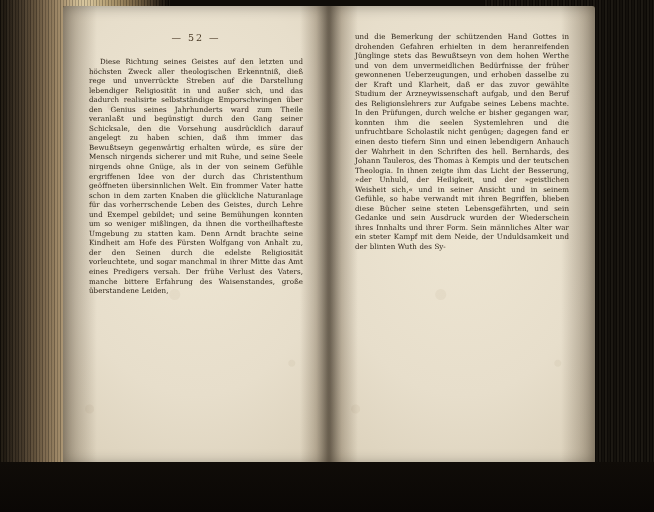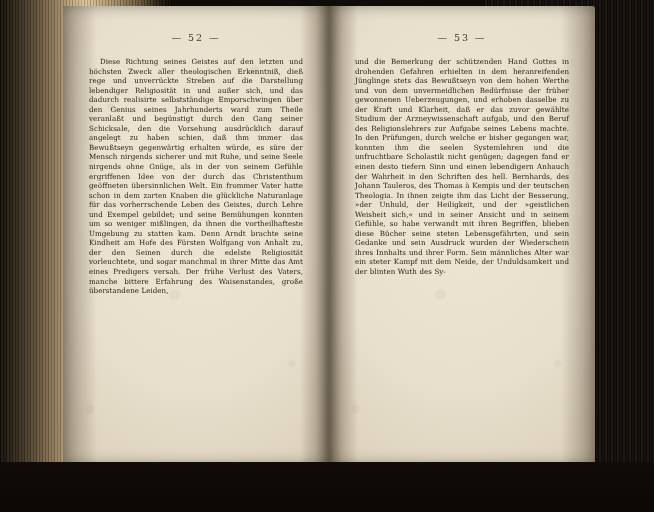--- a/index.html
+++ b/index.html
@@ -226,21 +226,20 @@
         <div class="folio">—  52  —</div>
         <div class="body-text">
           <p class="indent">Diese Richtung seines Geistes auf den letzten und höchsten Zweck aller theologischen Erkenntniß, dieß rege und unverrückte Streben auf die Darstellung lebendiger Religiosität in und außer sich, und das dadurch realisirte selbstständige Emporschwingen über den Genius seines Jahrhunderts ward zum Theile veranlaßt und begünstigt durch den Gang seiner Schicksale, den die Vorsehung ausdrücklich darauf angelegt zu haben schien, daß ihm immer das Bewußtseyn gegenwärtig erhalten würde, es süre der Mensch nirgends sicherer und mit Ruhe, und seine Seele nirgends ohne Gnüge, als in der von seinem Gefühle ergriffenen Idee von der durch das Christenthum geöffneten übersinnlichen Welt. Ein frommer Vater hatte schon in dem zarten Knaben die glückliche Naturanlage für das vorherrschende Leben des Geistes, durch Lehre und Exempel gebildet; und seine Bemühungen konnten um so weniger mißlingen, da ihnen die vortheilhafteste Umgebung zu statten kam. Denn Arndt brachte seine Kindheit am Hofe des Fürsten Wolfgang von Anhalt zu, der den Seinen durch die edelste Religiosität vorleuchtete, und sogar manchmal in ihrer Mitte das Amt eines Predigers versah. Der frühe Verlust des Vaters, manche bittere Erfahrung des Waisenstandes, große überstandene Leiden,</p>
         </div>
       </div>
     </div>
 
     <div class="page" id="page-right">
       <div class="grain"></div>
       <div class="page-inner">
-        <div class="folio">—  53  —</div>
         <div class="body-text">
           <p>und die Bemerkung der schützenden Hand Gottes in drohenden Gefahren erhielten in dem heranreifenden Jünglinge stets das Bewußtseyn von dem hohen Werthe und von dem unvermeidlichen Bedürfnisse der früher gewonnenen Ueberzeugungen, und erhoben dasselbe zu der Kraft und Klarheit, daß er das zuvor gewählte Studium der Arzneywissenschaft aufgab, und den Beruf des Religionslehrers zur Aufgabe seines Lebens machte. In den Prüfungen, durch welche er bisher gegangen war, konnten ihm die seelen Systemlehren und die unfruchtbare Scholastik nicht genügen; dagegen fand er einen desto tiefern Sinn und einen lebendigern Anhauch der Wahrheit in den Schriften des hell. Bernhards, des Johann Tauleros, des Thomas à Kempis und der teutschen Theologia. In ihnen zeigte ihm das Licht der Besserung, »der Unhuld, der Heiligkeit, und der »geistlichen Weisheit sich,« und in seiner Ansicht und in seinem Gefühle, so habe verwandt mit ihren Begriffen, blieben diese Bücher seine steten Lebensgefährten, und sein Gedanke und sein Ausdruck wurden der Wiederschein ihres Innhalts und ihrer Form. Sein männliches Alter war ein steter Kampf mit dem Neide, der Unduldsamkeit und der blinten Wuth des Sy-</p>
         </div>
       </div>
     </div>
 
     <div id="gutter"></div>
     <div class="page-vignette" id="vig-left"></div>
     <div class="page-vignette" id="vig-right"></div>
   </div>

